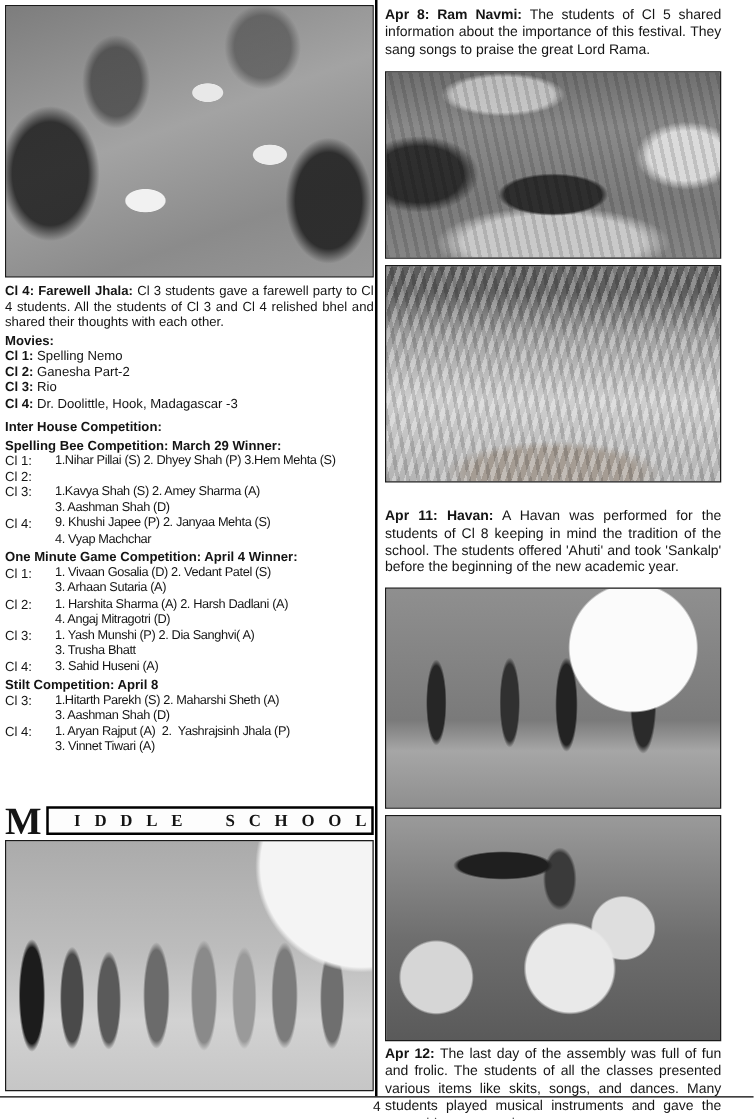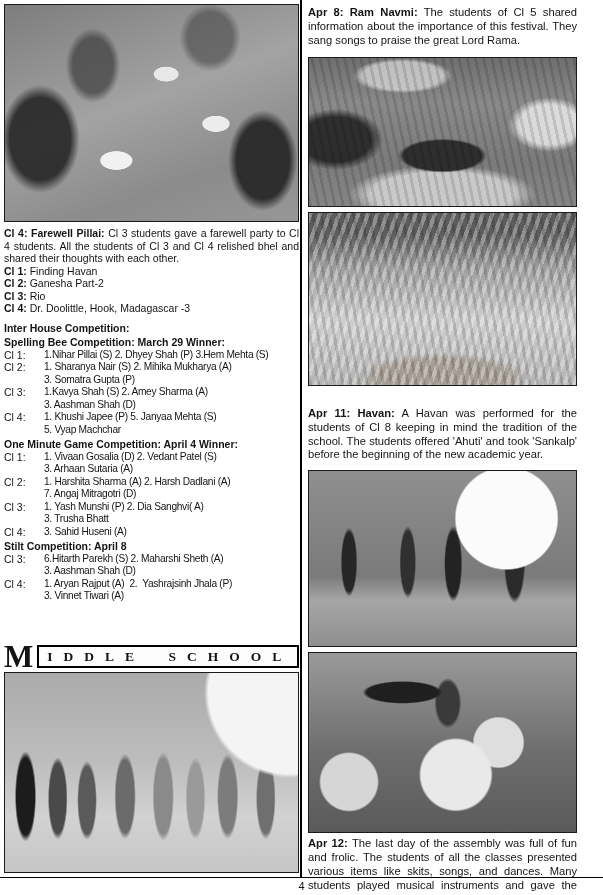--- a/index.html
+++ b/index.html
@@ -74,109 +74,106 @@
   .mrow b{font-weight:bold}
   .crow{display:flex}
   .crow .lbl{width:40px;flex:none}
   .crow .val{flex:1;min-width:0}
   .crow .ln{display:block;white-space:pre;font-size:10.2px;letter-spacing:-0.3px}
 
   
   .banner{position:absolute;left:4px;top:643px;width:295px;height:27px;display:flex;align-items:center}
   .banner-m{font-family:"Liberation Serif",serif;font-weight:bold;font-size:31px;line-height:27px;flex:none}
   .banner-box{flex:1;height:19px;border:2px solid #000;margin-left:4px;display:flex;align-items:center;overflow:hidden;background:#fdfdfd}
-  .banner-rest{font-family:"Liberation Serif",serif;font-weight:bold;font-size:13.5px;letter-spacing:11px;word-spacing:9px;padding-left:8px;white-space:nowrap}
+  .banner-rest{font-family:"Liberation Serif",serif;font-weight:bold;font-size:13.5px;letter-spacing:11px;word-spacing:9px;padding-left:20px;white-space:nowrap}
   .group-photo-wrap{position:absolute;left:4px;top:672px;width:295px}
 
   
   .right-col{position:absolute;left:308px;top:6px;width:269px}
   .rc p{font-size:11.2px;line-height:13.9px;text-align:justify;margin:0}
   .rc p.ev2{margin-top:21px}
   .rc p.ev3{margin-top:4px}
 </style>
 </head>
 <body>
 
 <div class="page">
 
   <div class="left-col lc">
     <div class="photo ph-farewell"></div>
 
-    <p class="para"><b>Cl 4: Farewell Pillai:</b> <span>Cl 3 students gave a farewell party to Cl 4 students. All the students of Cl 3 and Cl 4 relished bhel and shared their thoughts with each other.</span></p>
-
-    <div class="mrow"><b>Cl 1:</b> <span>Finding Havan</span></div>
+    <p class="para"><b>Cl 4: Farewell Jhala:</b> <span>Cl 3 students gave a farewell party to Cl 4 students. All the students of Cl 3 and Cl 4 relished bhel and shared their thoughts with each other.</span></p>
+
+    <div class="heading tight">Movies:</div>
+    <div class="mrow"><b>Cl 1:</b> <span>Spelling Nemo</span></div>
     <div class="mrow"><b>Cl 2:</b> <span>Ganesha Part-2</span></div>
     <div class="mrow"><b>Cl 3:</b> <span>Rio</span></div>
     <div class="mrow"><b>Cl 4:</b> <span>Dr. Doolittle, Hook, Madagascar -3</span></div>
 
     <div class="heading roomy">Inter House Competition:</div>
 
     <div class="heading">Spelling Bee Competition: March 29 Winner:</div>
     <div class="crow">
       <span class="lbl">Cl 1:</span>
       <span class="val">
           <span class="ln">1.Nihar Pillai (S) 2. Dhyey Shah (P) 3.Hem Mehta (S)</span>
         </span>
     </div>
     <div class="crow">
       <span class="lbl">Cl 2:</span>
-      <span class="val">
-          <span class="ln">1. Sharanya Nair (S) 2. Mihika Mukharya (A)</span>
-          <span class="ln">3. Somatra Gupta (P)</span>
-        </span>
     </div>
     <div class="crow">
       <span class="lbl">Cl 3:</span>
       <span class="val">
           <span class="ln">1.Kavya Shah (S) 2. Amey Sharma (A)</span>
           <span class="ln">3. Aashman Shah (D)</span>
         </span>
     </div>
     <div class="crow">
       <span class="lbl">Cl 4:</span>
       <span class="val">
-          <span class="ln">1. Khushi Japee (P) 5. Janyaa Mehta (S)</span>
-          <span class="ln">5. Vyap Machchar</span>
+          <span class="ln">9. Khushi Japee (P) 2. Janyaa Mehta (S)</span>
+          <span class="ln">4. Vyap Machchar</span>
         </span>
     </div>
 
     <div class="heading">One Minute Game Competition: April 4 Winner:</div>
     <div class="crow">
       <span class="lbl">Cl 1:</span>
       <span class="val">
           <span class="ln">1. Vivaan Gosalia (D) 2. Vedant Patel (S)</span>
           <span class="ln">3. Arhaan Sutaria (A)</span>
         </span>
     </div>
     <div class="crow">
       <span class="lbl">Cl 2:</span>
       <span class="val">
           <span class="ln">1. Harshita Sharma (A) 2. Harsh Dadlani (A)</span>
-          <span class="ln">7. Angaj Mitragotri (D)</span>
+          <span class="ln">4. Angaj Mitragotri (D)</span>
         </span>
     </div>
     <div class="crow">
       <span class="lbl">Cl 3:</span>
       <span class="val">
           <span class="ln">1. Yash Munshi (P) 2. Dia Sanghvi( A)</span>
           <span class="ln">3. Trusha Bhatt</span>
         </span>
     </div>
     <div class="crow">
       <span class="lbl">Cl 4:</span>
       <span class="val">
           <span class="ln">3. Sahid Huseni (A)</span>
         </span>
     </div>
 
     <div class="heading">Stilt Competition: April 8</div>
     <div class="crow">
       <span class="lbl">Cl 3:</span>
       <span class="val">
-          <span class="ln">6.Hitarth Parekh (S) 2. Maharshi Sheth (A)</span>
+          <span class="ln">1.Hitarth Parekh (S) 2. Maharshi Sheth (A)</span>
           <span class="ln">3. Aashman Shah (D)</span>
         </span>
     </div>
     <div class="crow">
       <span class="lbl">Cl 4:</span>
       <span class="val">
           <span class="ln">1. Aryan Rajput (A)  2.  Yashrajsinh Jhala (P)</span>
           <span class="ln">3. Vinnet Tiwari (A)</span>
         </span>
     </div>

